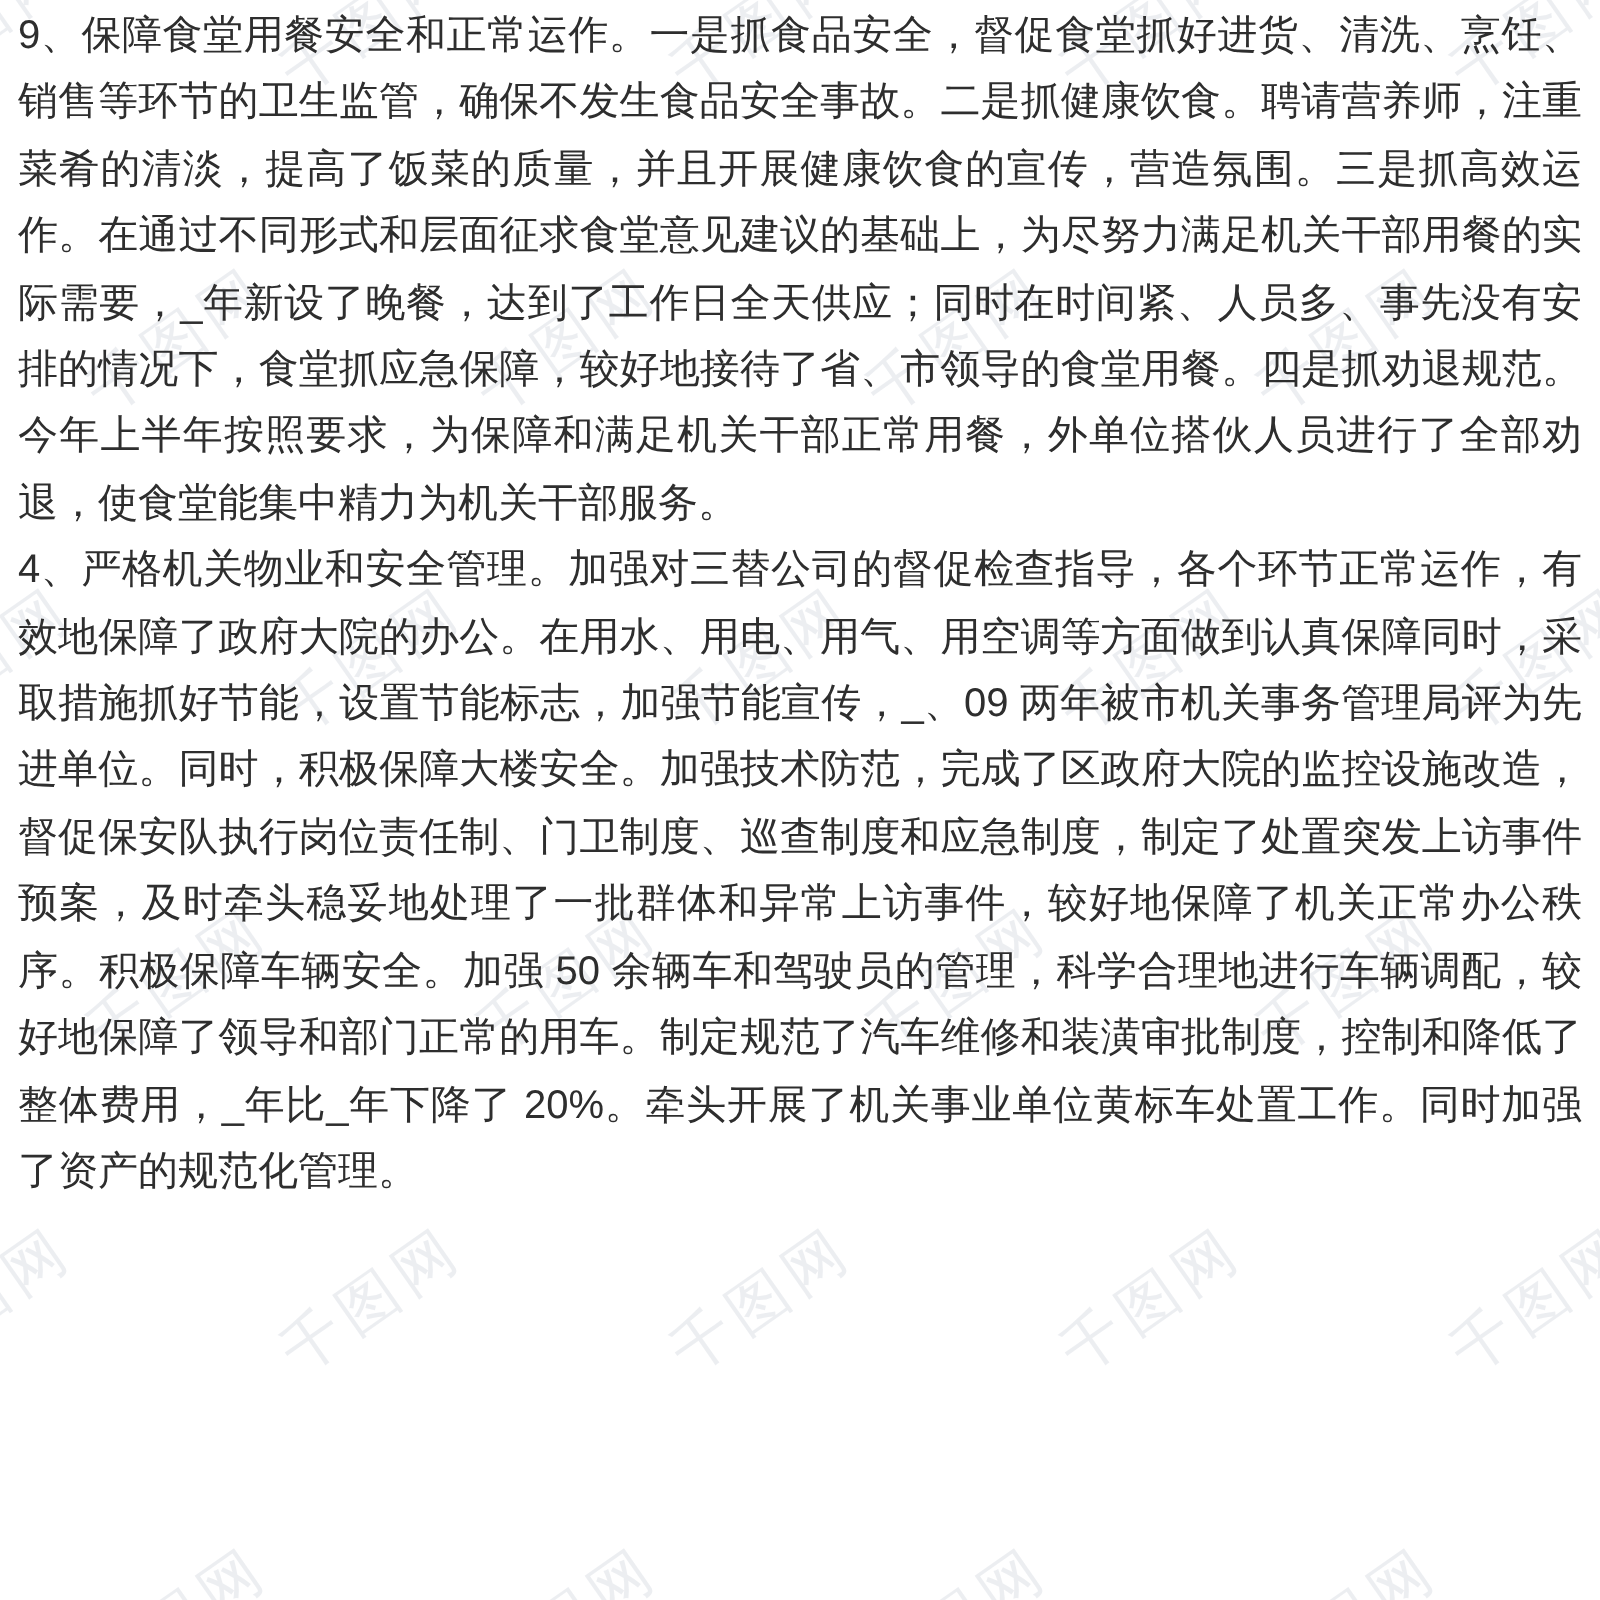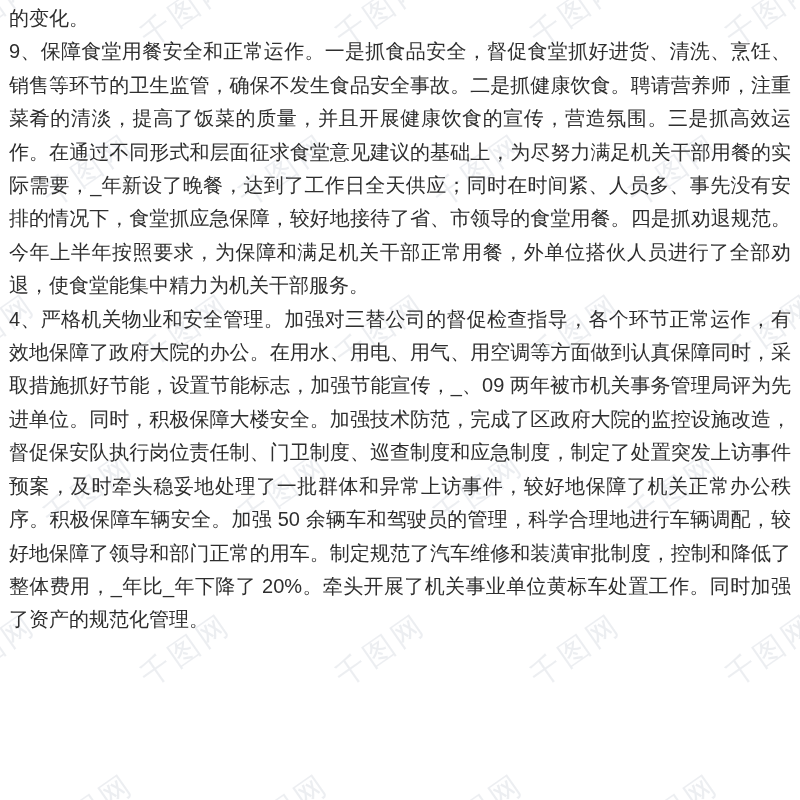--- a/index.html
+++ b/index.html
@@ -72,18 +72,17 @@
       <span class="wm" style="left: 135px; top: 630px; color: rgb(174, 182, 196); opacity: 0.22;">千图网</span>
       <span class="wm" style="left: 330px; top: 630px; color: rgb(174, 182, 196); opacity: 0.22;">千图网</span>
       <span class="wm" style="left: 525px; top: 630px; color: rgb(174, 182, 196); opacity: 0.22;">千图网</span>
       <span class="wm" style="left: 720px; top: 630px; color: rgb(174, 182, 196); opacity: 0.22;">千图网</span>
       <span class="wm" style="left: 38px; top: 790px; color: rgb(174, 182, 196); opacity: 0.22;">千图网</span>
       <span class="wm" style="left: 233px; top: 790px; color: rgb(174, 182, 196); opacity: 0.22;">千图网</span>
       <span class="wm" style="left: 428px; top: 790px; color: rgb(174, 182, 196); opacity: 0.22;">千图网</span>
       <span class="wm" style="left: 623px; top: 790px; color: rgb(174, 182, 196); opacity: 0.22;">千图网</span>
     </div>
   <div class="content">
-    <p>的变化。</p>
     <p>9、保障食堂用餐安全和正常运作。一是抓食品安全，督促食堂抓好进货、清洗、烹饪、销售等环节的卫生监管，确保不发生食品安全事故。二是抓健康饮食。聘请营养师，注重菜肴的清淡，提高了饭菜的质量，并且开展健康饮食的宣传，营造氛围。三是抓高效运作。在通过不同形式和层面征求食堂意见建议的基础上，为尽努力满足机关干部用餐的实际需要，_年新设了晚餐，达到了工作日全天供应；同时在时间紧、人员多、事先没有安排的情况下，食堂抓应急保障，较好地接待了省、市领导的食堂用餐。四是抓劝退规范。今年上半年按照要求，为保障和满足机关干部正常用餐，外单位搭伙人员进行了全部劝退，使食堂能集中精力为机关干部服务。</p>
     <p>4、严格机关物业和安全管理。加强对三替公司的督促检查指导，各个环节正常运作，有效地保障了政府大院的办公。在用水、用电、用气、用空调等方面做到认真保障同时，采取措施抓好节能，设置节能标志，加强节能宣传，_、09 两年被市机关事务管理局评为先进单位。同时，积极保障大楼安全。加强技术防范，完成了区政府大院的监控设施改造，督促保安队执行岗位责任制、门卫制度、巡查制度和应急制度，制定了处置突发上访事件预案，及时牵头稳妥地处理了一批群体和异常上访事件，较好地保障了机关正常办公秩序。积极保障车辆安全。加强 50 余辆车和驾驶员的管理，科学合理地进行车辆调配，较好地保障了领导和部门正常的用车。制定规范了汽车维修和装潢审批制度，控制和降低了整体费用，_年比_年下降了 20%。牵头开展了机关事业单位黄标车处置工作。同时加强了资产的规范化管理。</p>
 
   </div>
 </div>
 
 </body></html>

